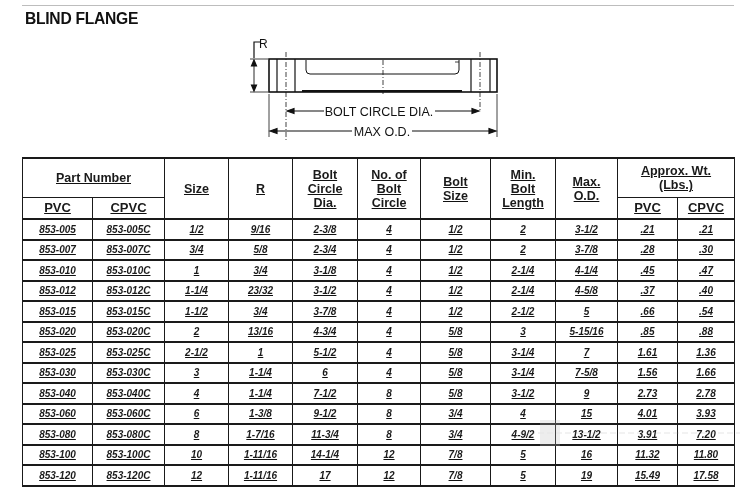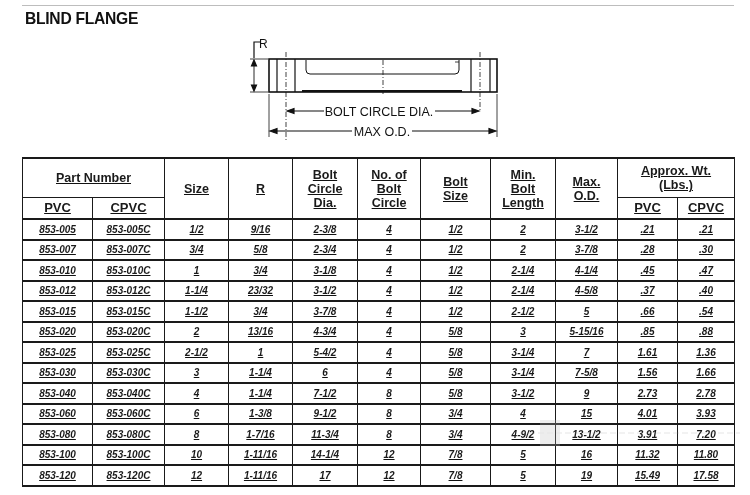--- a/index.html
+++ b/index.html
@@ -198,21 +198,21 @@
         <td>3</td>
         <td>5-15/16</td>
         <td>.85</td>
         <td>.88</td>
       </tr>
       <tr>
         <td>853-025</td>
         <td>853-025C</td>
         <td>2-1/2</td>
         <td>1</td>
-        <td>5-4/2</td>
+        <td>5-1/2</td>
         <td>4</td>
         <td>5/8</td>
         <td>3-1/4</td>
         <td>7</td>
         <td>1.61</td>
         <td>1.36</td>
       </tr>
       <tr>
         <td>853-030</td>
         <td>853-030C</td>

